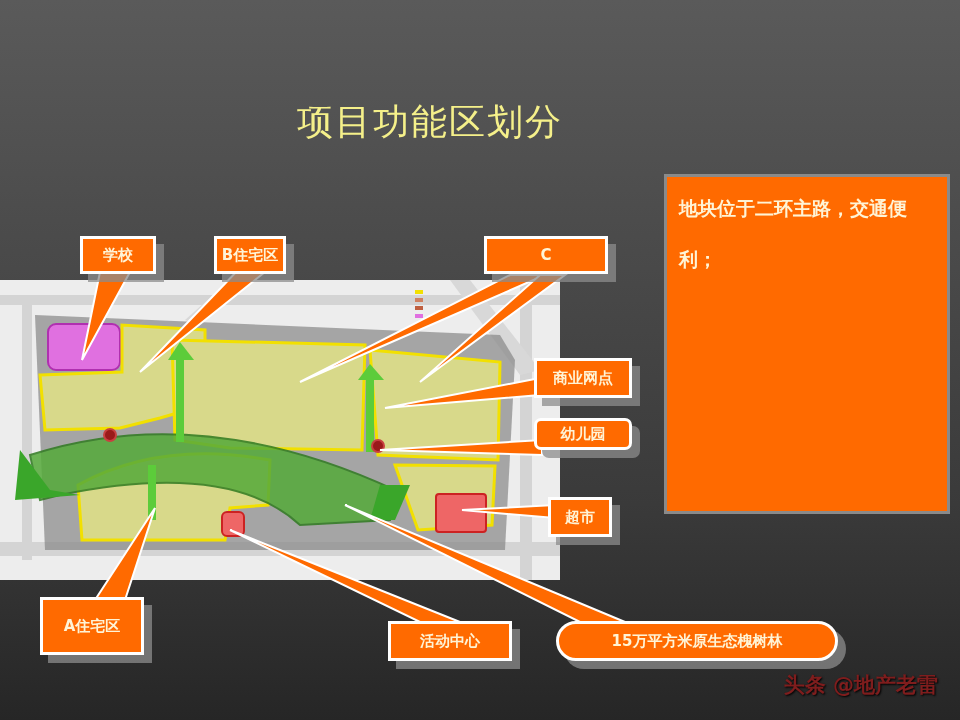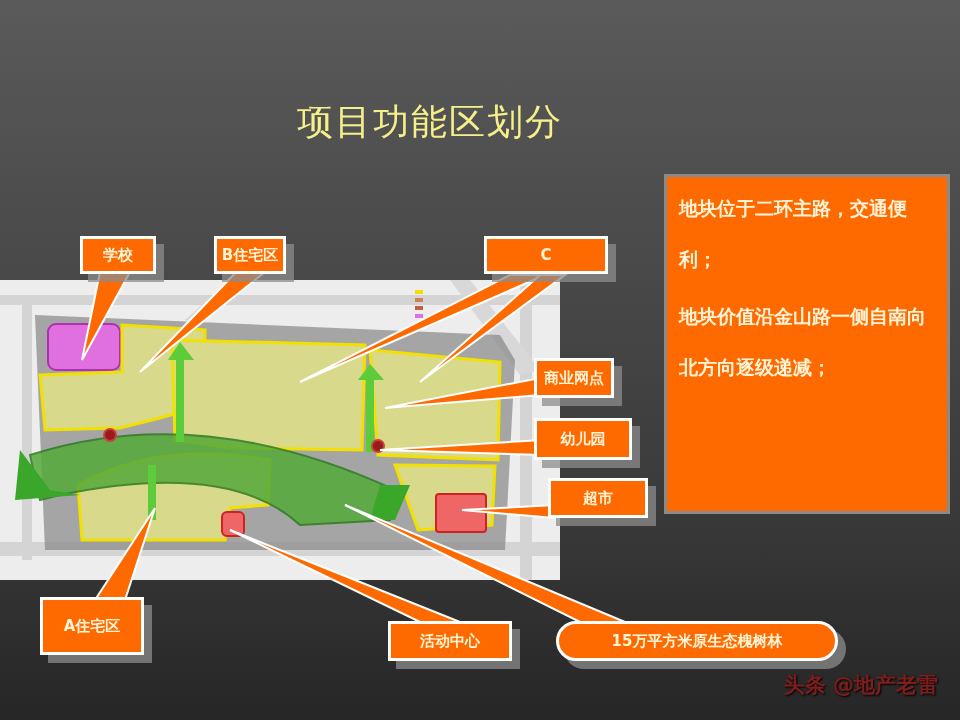--- a/index.html
+++ b/index.html
@@ -37,21 +37,20 @@
       text-shadow: 1px 1px 2px #000;
     }
   </style>
 </head>
 <body>
 
 <div class="title">项目功能区划分</div>
 
 <div class="infobox">
   <p>地块位于二环主路，交通便利；</p>
-  <p>地块价值沿金山路一侧自南向北方向逐级递减；</p>
 </div>
 
 <div class="map">
   <svg viewBox="0 0 560 300">
 
     <rect x="0" y="0" width="560" height="300" fill="#ededed"></rect>
     <rect x="0" y="15" width="560" height="10" fill="#d4d4d4"></rect>
     <rect x="0" y="262" width="560" height="14" fill="#d4d4d4"></rect>
     <rect x="22" y="20" width="10" height="260" fill="#d4d4d4"></rect>
     <rect x="520" y="0" width="12" height="300" fill="#d4d4d4"></rect>
@@ -105,20 +104,20 @@
     <polygon points="555,505 555,518 462,510"></polygon>
     <polygon points="95,600 125,600 155,508"></polygon>
     <polygon points="420,622 460,622 230,530"></polygon>
     <polygon points="580,622 625,622 345,505"></polygon>
   </g>
 </svg>
 
 <div class="label" style="left:80px;top:236px;width:76px;height:38px;">学校</div>
 <div class="label" style="left:214px;top:236px;width:72px;height:38px;">B住宅区</div>
 <div class="label" style="left:484px;top:236px;width:124px;height:38px;">C</div>
-<div class="label" style="left:534px;top:358px;width:80px;height:40px;">商业网点</div>
-<div class="label" style="left:534px;top:418px;width:98px;height:42px;">幼儿园</div>
-<div class="label" style="left:548px;top:478px;width:100px;height:40px;">超市</div>
+<div class="label" style="left:534px;top:358px;width:98px;height:40px;">商业网点</div>
+<div class="label" style="left:534px;top:418px;width:98px;height:32px;border-radius:7px;">幼儿园</div>
+<div class="label" style="left:548px;top:497px;width:64px;height:40px;">超市</div>
 <div class="label" style="left:40px;top:597px;width:104px;height:58px;">A住宅区</div>
 <div class="label" style="left:388px;top:621px;width:124px;height:40px;">活动中心</div>
 <div class="label" style="left:556px;top:621px;width:282px;height:40px;border-radius:20px;">15万平方米原生态槐树林</div>
 
 <div class="watermark">头条 @地产老雷</div>
 
 </body></html>

